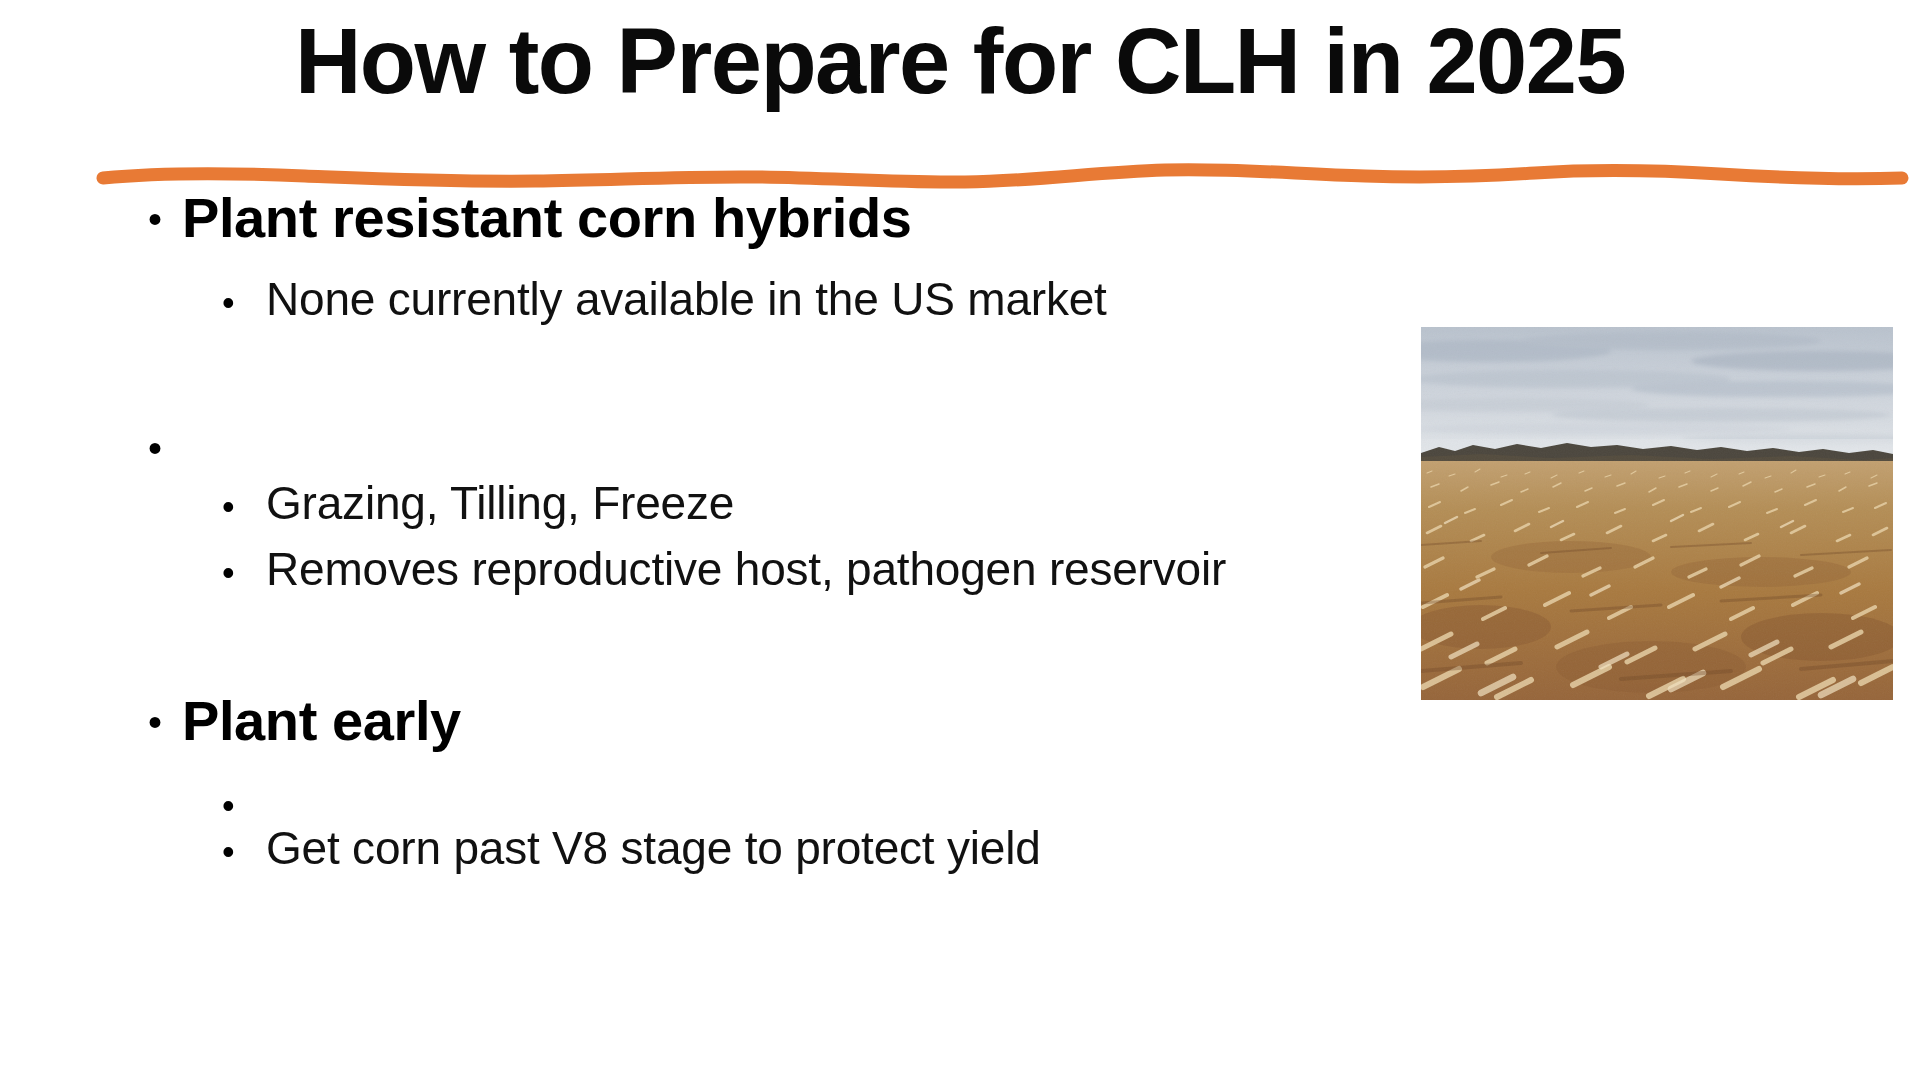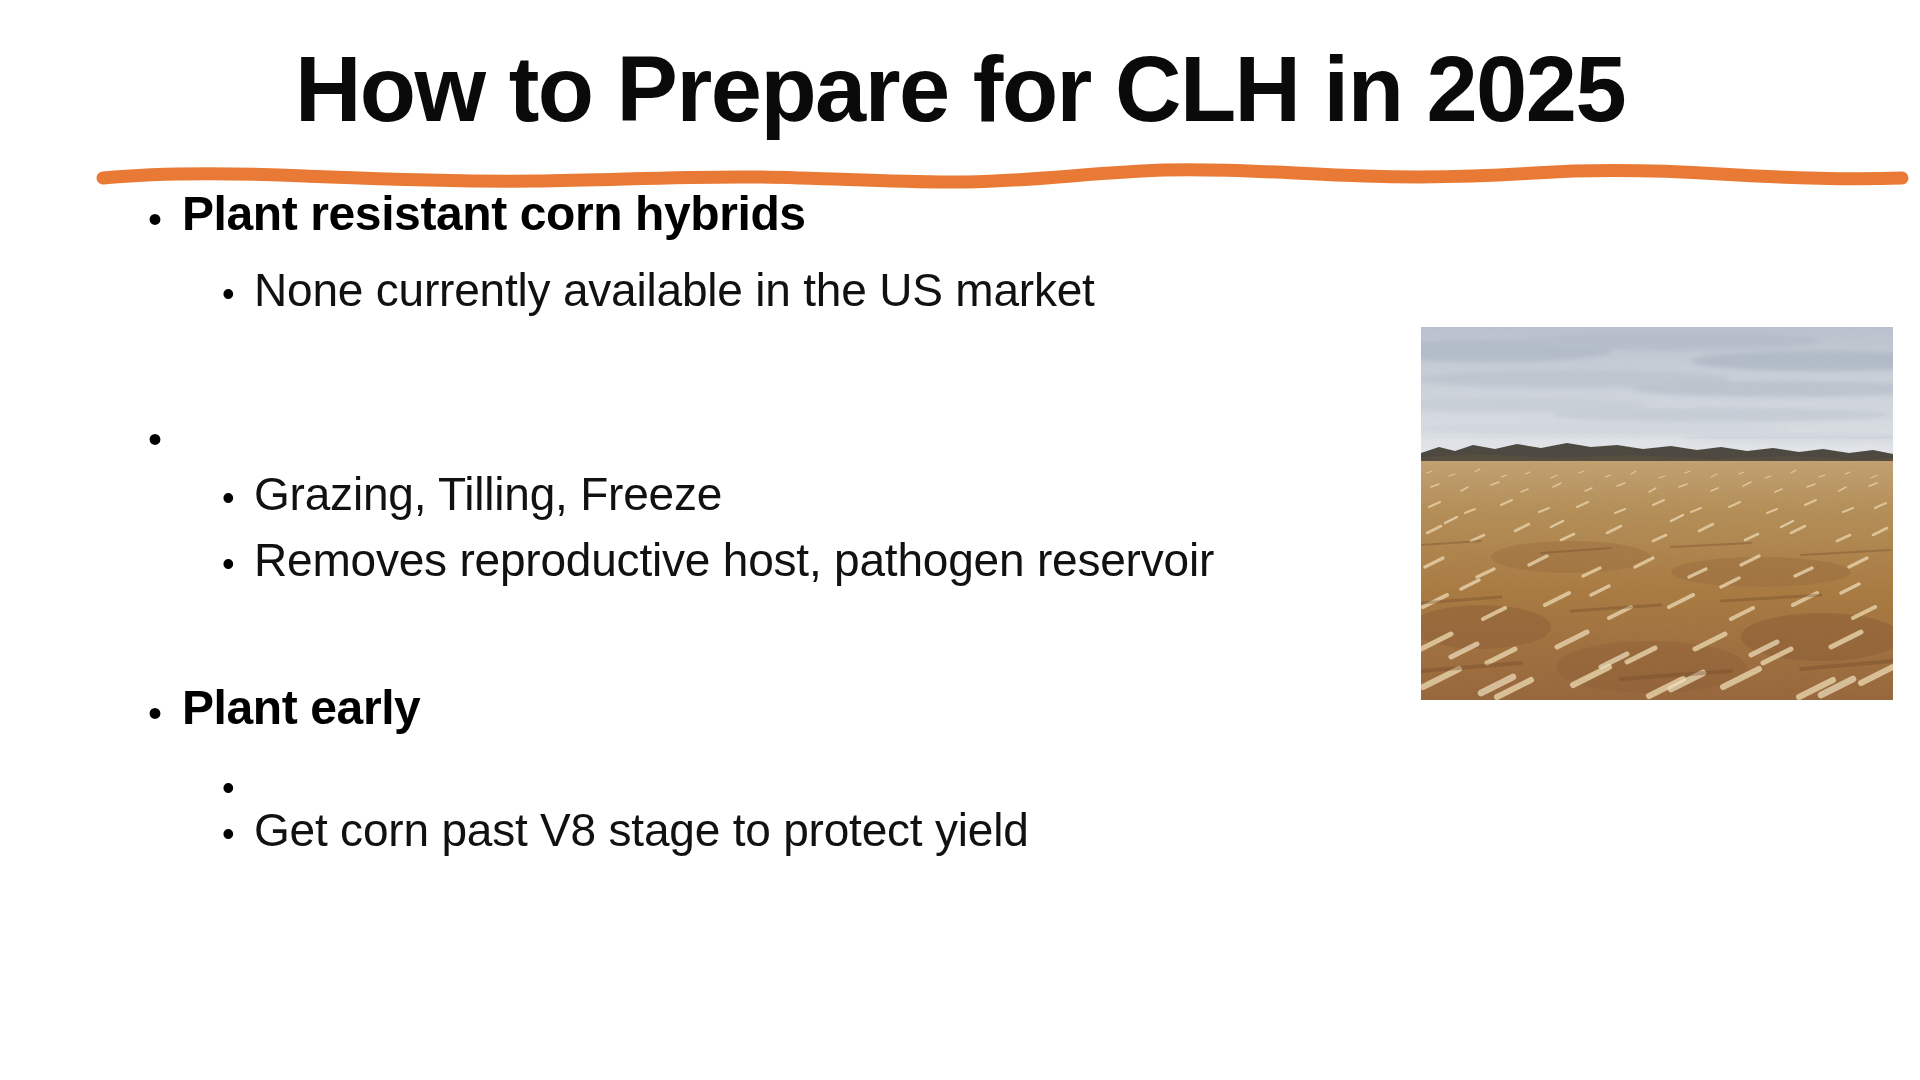--- a/index.html
+++ b/index.html
@@ -20,21 +20,21 @@
   .slide {
     position: absolute;
     inset: 0;
     background: #ffffff;
   }
 
   
   .title {
     position: absolute;
     left: 0;
-    top: 40px;
+    top: 12px;
     width: 1920px;
     text-align: center;
     font-size: 92px;
     font-weight: 700;
     letter-spacing: -1.5px;
     line-height: 1.08;
     white-space: nowrap;
     color: #0a0a0a;
   }
 
@@ -97,33 +97,34 @@
     position: relative;
     top: 14px;
     width: 32px;
   }
 
   .txt {
     flex: 1 1 auto;
   }
 
   .l1-text {
-    font-size: 48px;
+    font-size: 56px;
     font-weight: 700;
     line-height: 1.16;
     letter-spacing: -0.4px;
     color: #000;
   }
   .l2-text {
     font-size: 46px;
     font-weight: 400;
     line-height: 1.22;
     letter-spacing: -0.2px;
     color: #111;
     white-space: pre-wrap;
+    margin-left: 12px;
   }
 
   .sp-l1     { height: 20px; }
   .sp-l2     { height: 10px; }
   .sp-block  { height: 88px; }
   .sp-block2 { height: 92px; }
 
   
   .photo {
     position: absolute;

